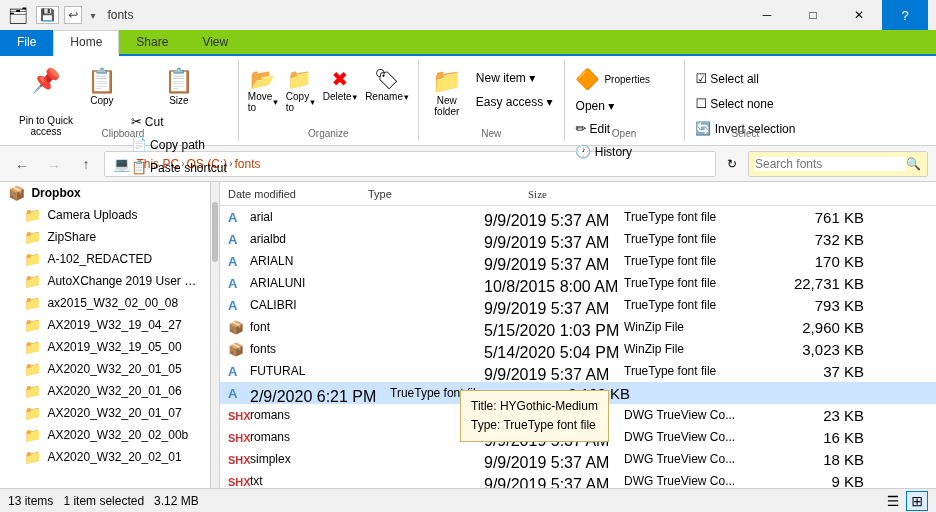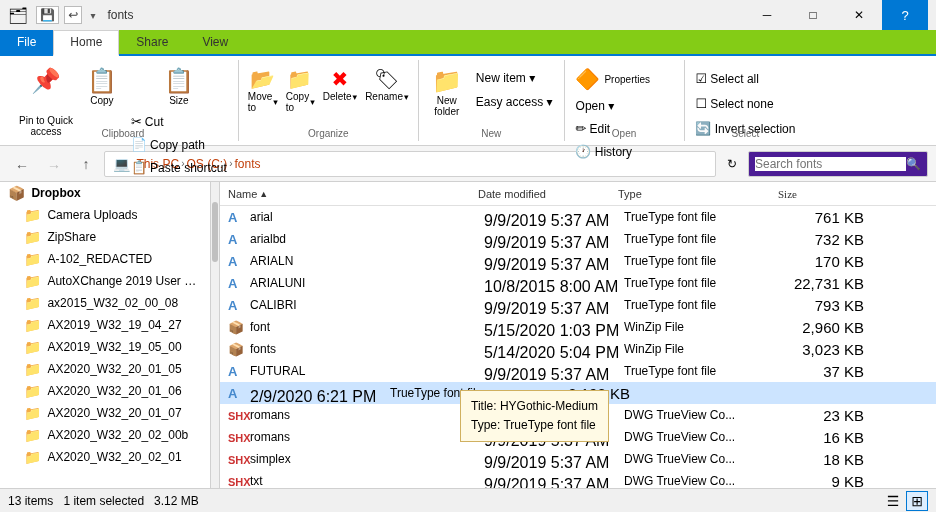--- a/index.html
+++ b/index.html
@@ -23,21 +23,21 @@
     
     .ribbon { background: white; border-bottom: 1px solid #d0d0d0; padding: 4px 8px; display: flex; align-items: stretch; gap: 0; height: 90px; }
 
     
     .address-bar { display: flex; align-items: center; background: #f5f5f5; border-bottom: 1px solid #d0d0d0; height: 36px; padding: 0 8px; gap: 4px; }
     .nav-btn { width: 28px; height: 28px; border: none; background: transparent; cursor: pointer; border-radius: 2px; display: flex; align-items: center; justify-content: center; font-size: 14px; color: #555; }
     .nav-btn.disabled { color: #bbb; cursor: default; }
     .address-path { display: flex; align-items: center; background: white; border: 1px solid #d0d0d0; border-radius: 2px; flex: 1; height: 26px; padding: 0 8px; gap: 2px; }
     .path-item { color: #c2410c; cursor: pointer; }
     .path-sep { color: #666; font-size: 10px; }
-    .search-box { display: flex; align-items: center; background: #4c1d95; border: 1px solid #d0d0d0; border-radius: 2px; width: 180px; height: 26px; padding: 0 6px; }
+    .search-box { display: flex; align-items: center; background: #fef9c3; border: 1px solid #d0d0d0; border-radius: 2px; width: 180px; height: 26px; padding: 0 6px; }
     .search-box input { border: none; outline: none; font-size: 12px; width: 100%; }
     .refresh-btn { width: 24px; height: 26px; border: none; background: transparent; cursor: pointer; display: flex; align-items: center; justify-content: center; }
 
     
     .main { display: flex; height: calc(512px - 30px - 26px - 90px - 36px - 24px); }
 
     
     .sidebar { width: 220px; border-right: 1px solid #d0d0d0; overflow-y: auto; background: white; }
     .sidebar-item { display: flex; align-items: center; gap: 6px; padding: 3px 8px; cursor: pointer; white-space: nowrap; overflow: hidden; }
     .sidebar-item .item-icon { font-size: 14px; flex-shrink: 0; }
@@ -331,21 +331,20 @@
           </div>
         </div>
     </div>
     <div class="sidebar-scroll">
       <div class="sidebar-scroll-thumb"></div>
     </div>
   </div>
 
   <div class="file-list">
     <div class="file-list-header">
-      <span class="col-header col-name">Name <span style="font-size:9px;">▲</span></span>
       <span class="col-header col-date">Date modified</span>
       <span class="col-header col-type">Type</span>
       <span class="col-header col-size">Size</span>
     </div>
     <div id="file-rows">
         <div class="file-row">
     <span class="file-icon"><span style="color:#4488cc; font-size:13px; font-weight:bold;">A</span></span>
     <span class="file-name">arial</span>
     <span class="file-date">9/9/2019 5:37 AM</span>
     <span class="file-type">TrueType font file</span>

